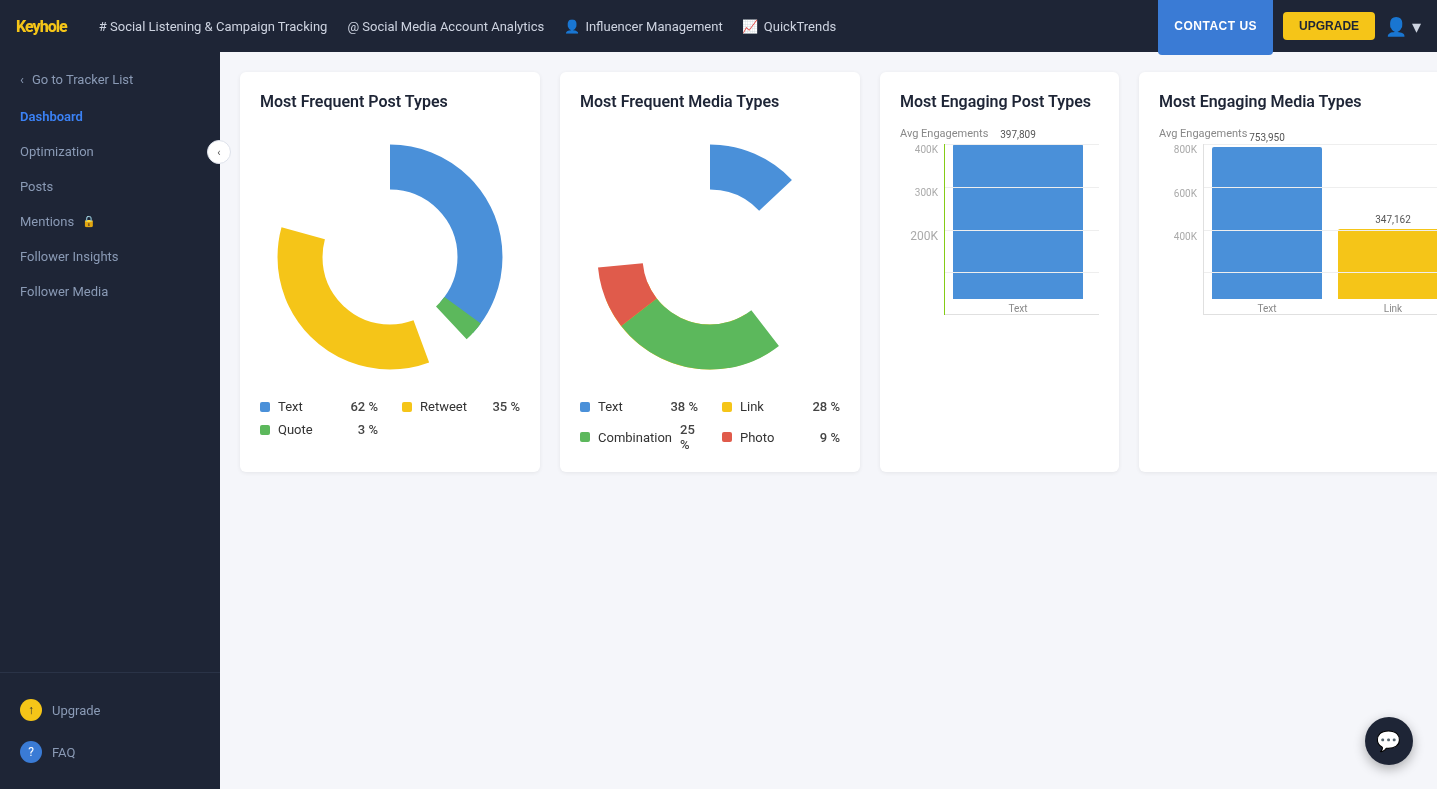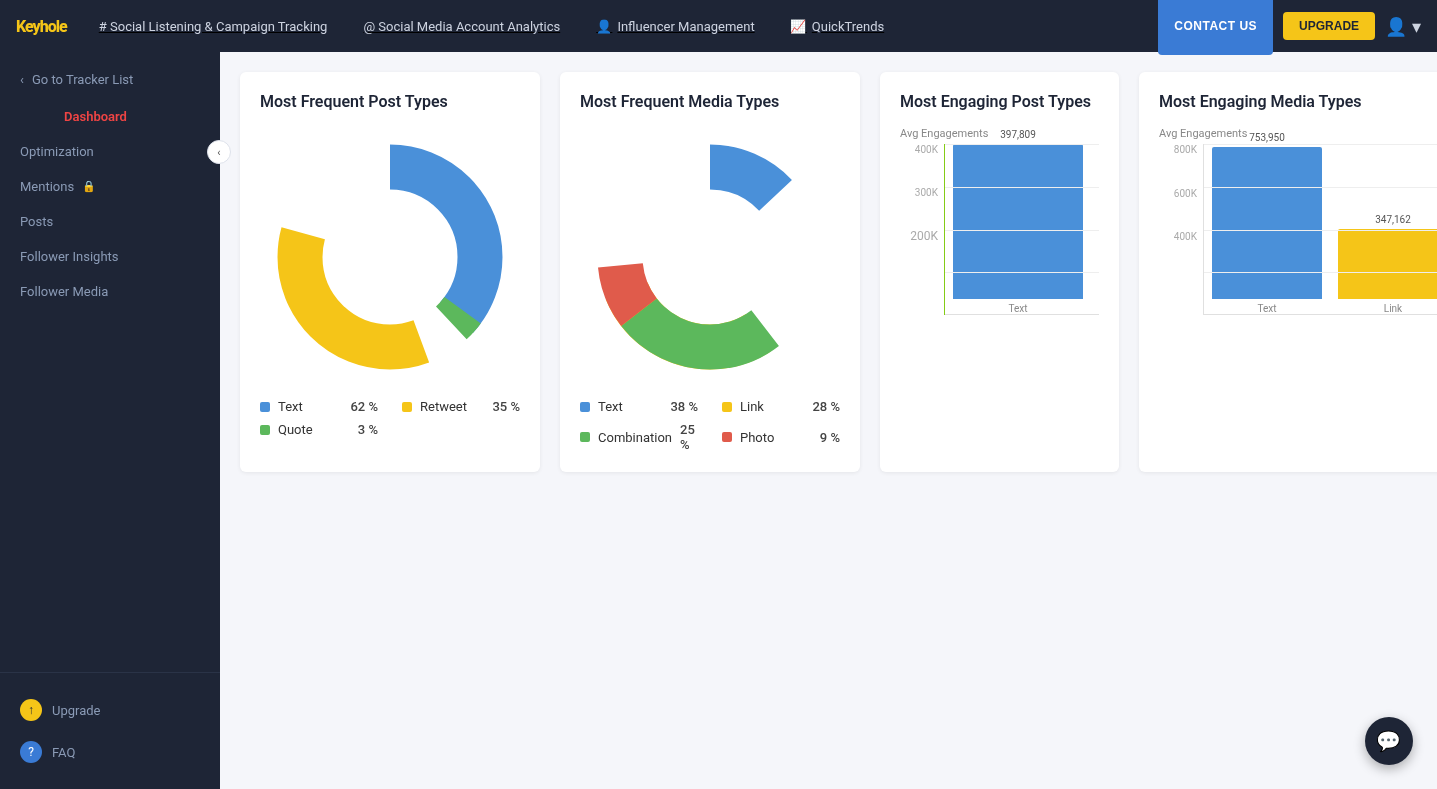--- a/index.html
+++ b/index.html
@@ -17,23 +17,22 @@
     }
     .logo {
       font-size: 16px;
       font-weight: 800;
       color: #f5c518;
       margin-right: 32px;
       letter-spacing: -1px;
     }
     .nav-links {
       display: flex;
-      gap: 36px;
+      gap: 20px;
       flex: 1;
-      text-decoration: underline;
     }
     .nav-link {
       color: #cdd3e0;
       font-size: 13px;
       cursor: pointer;
       display: flex;
       align-items: center;
       gap: 5px;
       white-space: nowrap;
     }
@@ -100,23 +99,22 @@
     .sidebar-item {
       padding: 10px 20px;
       color: #8a9ab5;
       font-size: 13px;
       cursor: pointer;
       display: flex;
       align-items: center;
       gap: 8px;
     }
     .sidebar-item.active {
-      color: #ef4444;
+      color: #3b82f6;
       font-weight: 600;
-      margin-left: 44px;
     }
     .sidebar-item .lock-icon { font-size: 11px; color: #555f78; }
     .sidebar-bottom {
       padding: 16px 0;
       border-top: 1px solid #2a3347;
     }
     .sidebar-bottom-item {
       padding: 10px 20px;
       color: #8a9ab5;
       font-size: 13px;
@@ -275,25 +273,25 @@
       <span>Go to Tracker List</span>
     </div>
     <nav class="sidebar-nav">
       <div class="sidebar-item active">
         <span>Dashboard</span>
       </div>
       <div class="sidebar-item">
         <span>Optimization</span>
       </div>
       <div class="sidebar-item">
+        <span>Posts</span>
+      </div>
+      <div class="sidebar-item">
         <span>Mentions</span>
         <span class="lock-icon">🔒</span>
-      </div>
-      <div class="sidebar-item">
-        <span>Posts</span>
       </div>
       <div class="sidebar-item">
         <span>Follower Insights</span>
       </div>
       <div class="sidebar-item">
         <span>Follower Media</span>
       </div>
     </nav>
     <div class="sidebar-bottom">
       <div class="sidebar-bottom-item">

